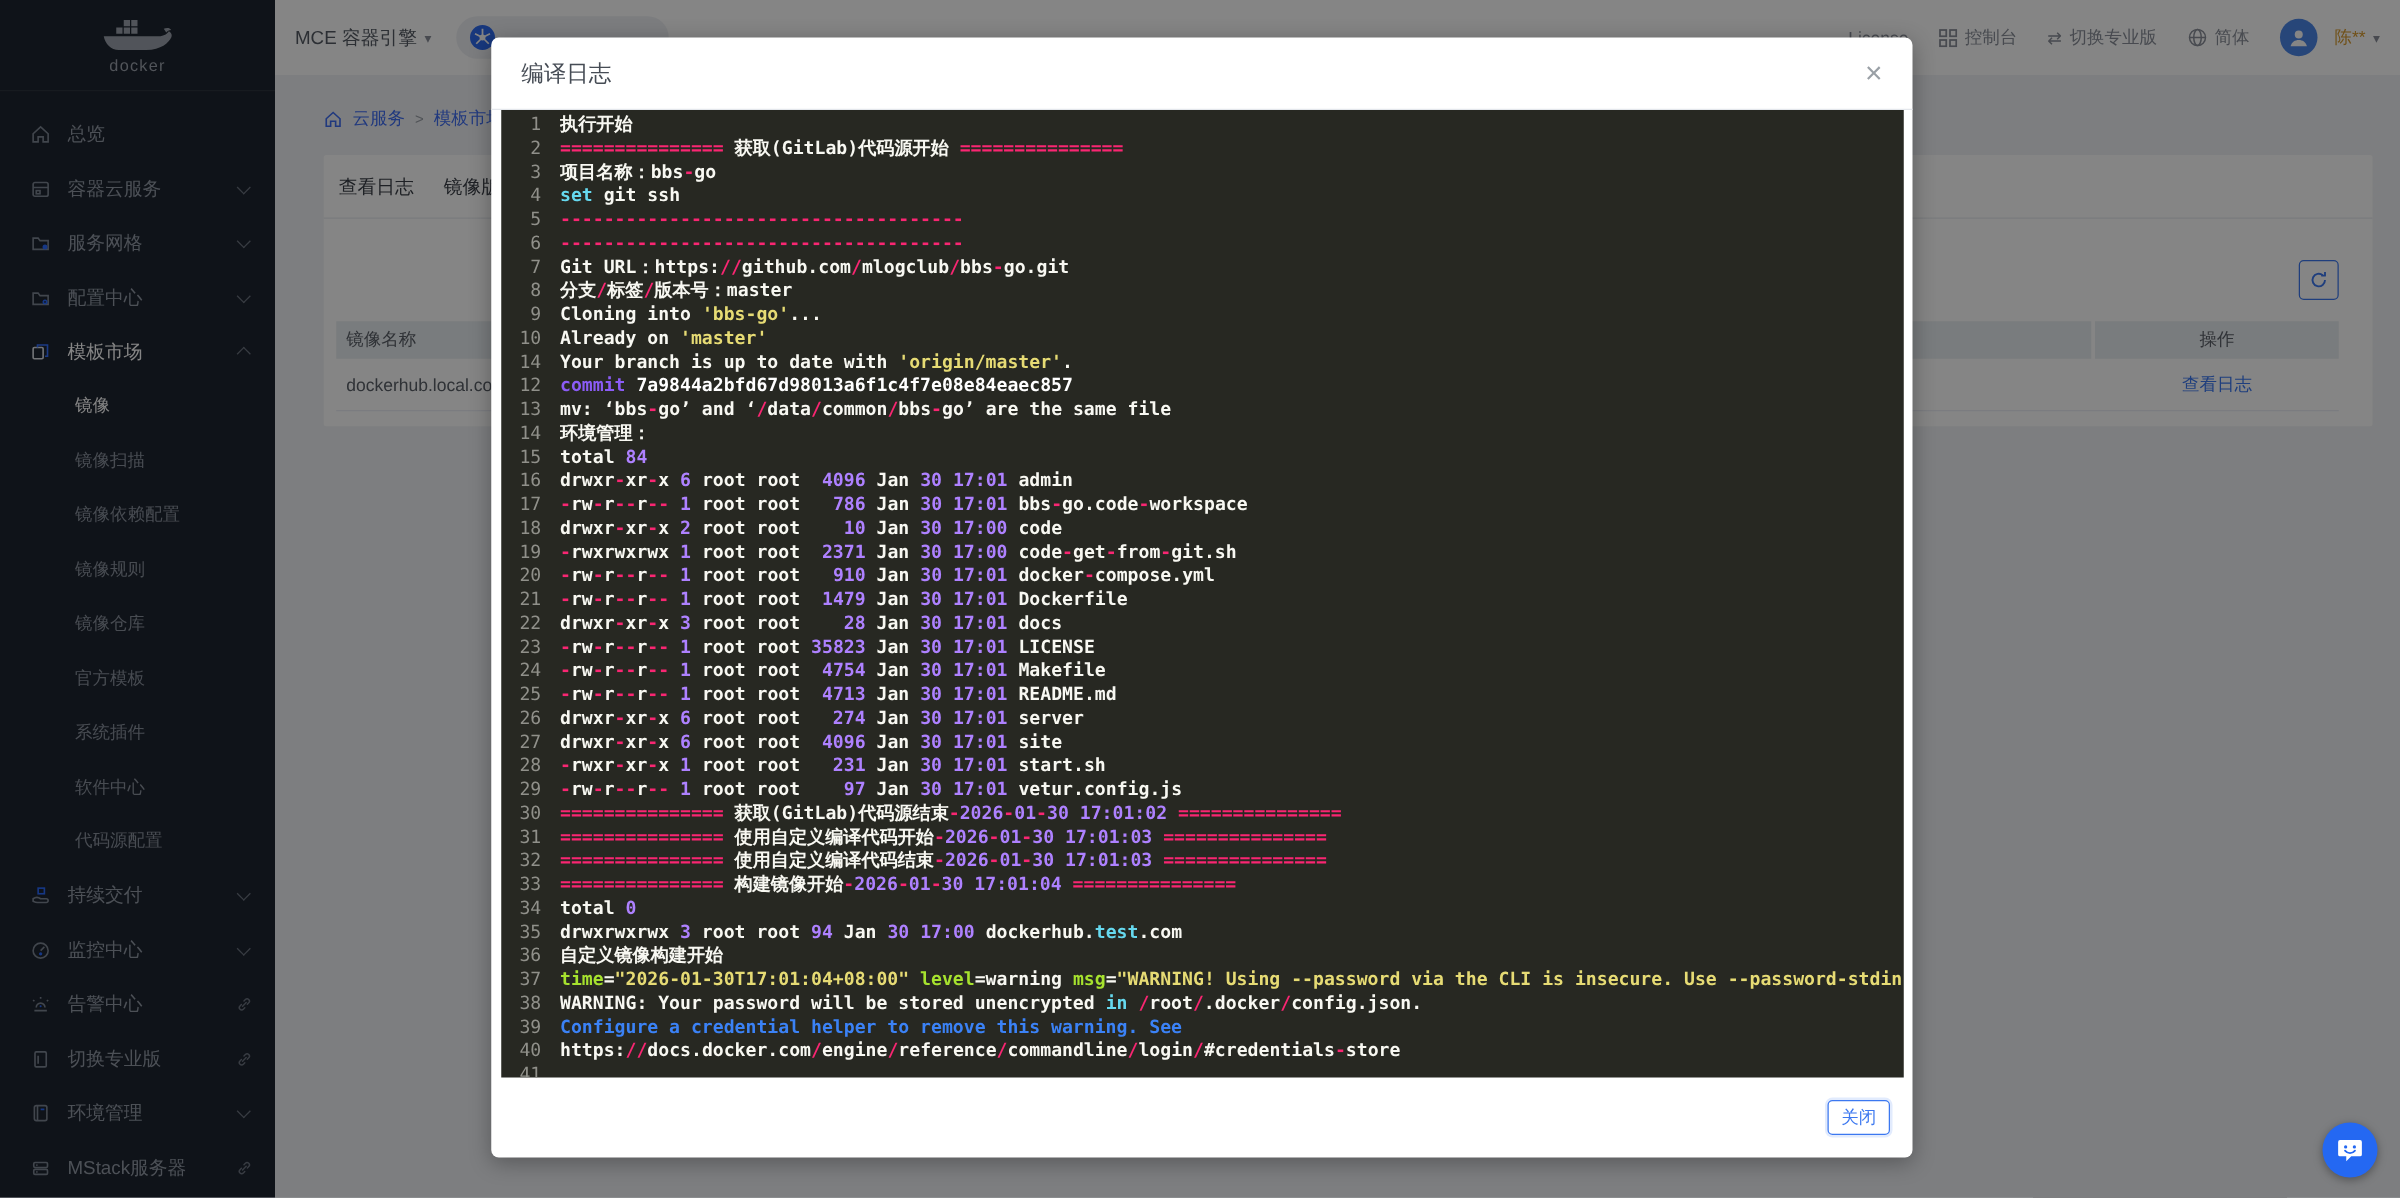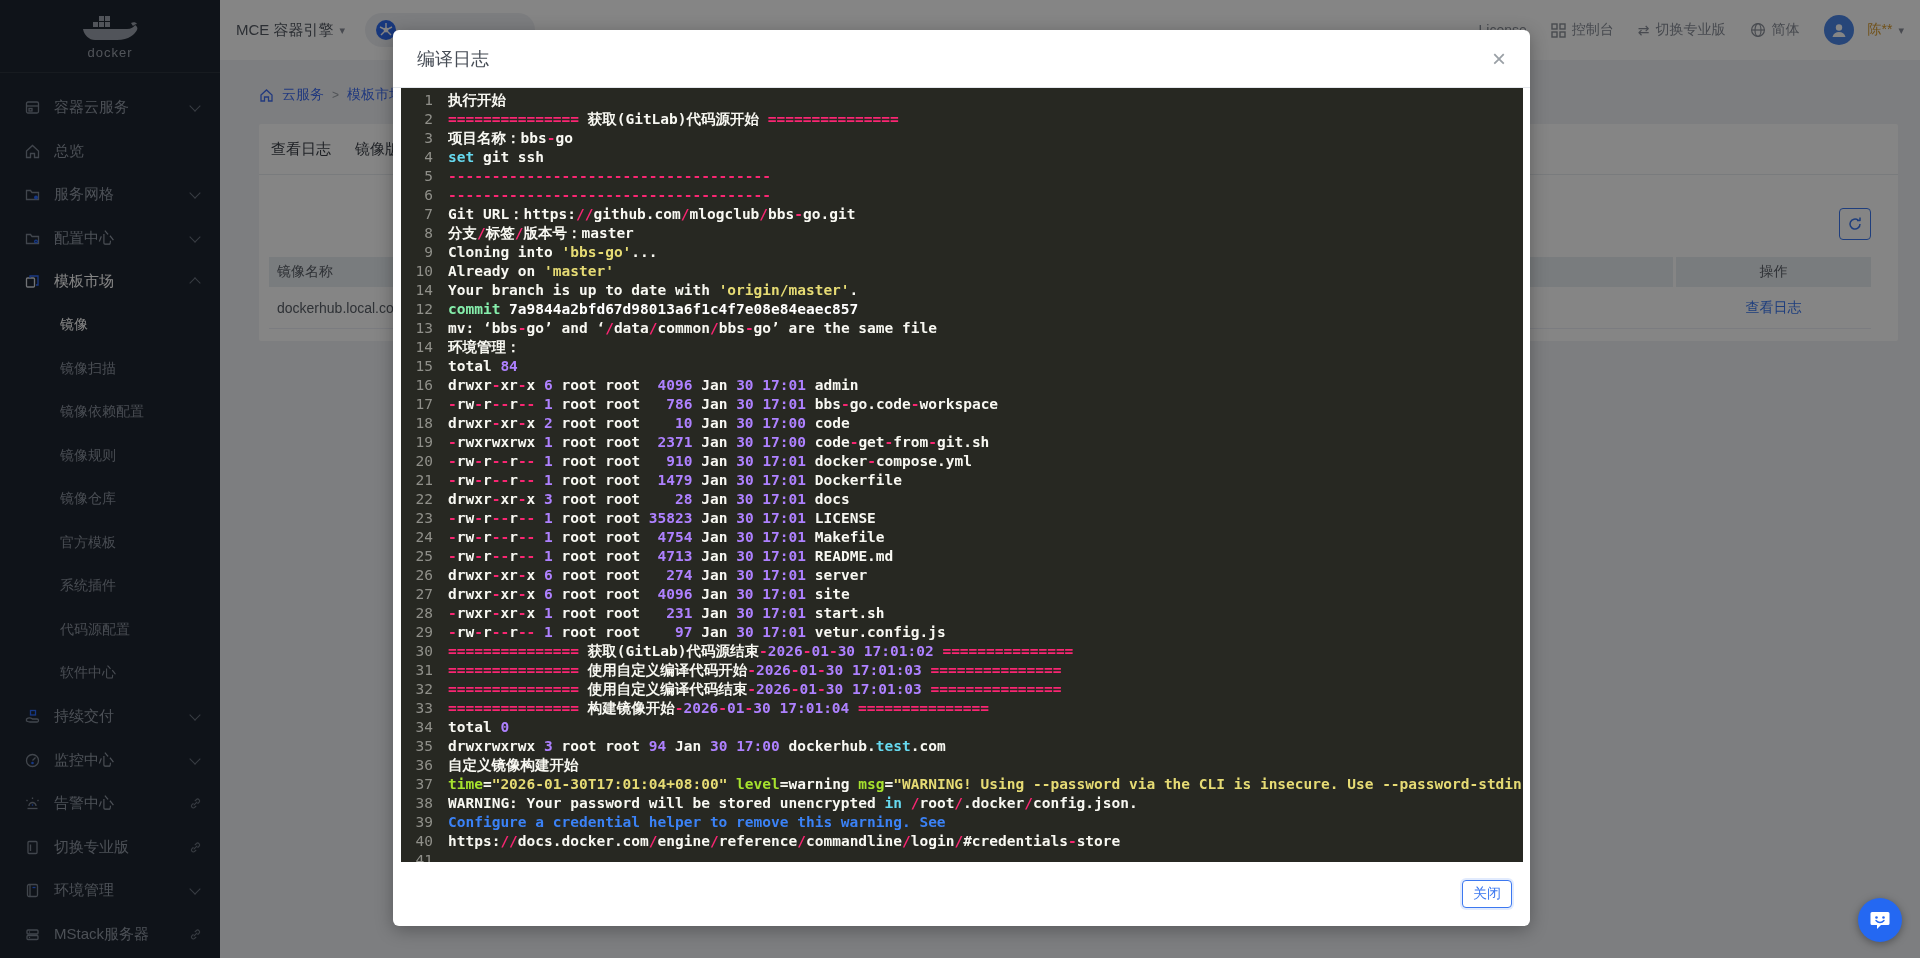--- a/index.html
+++ b/index.html
@@ -84,42 +84,42 @@
         <path d="M2 16h44c4 0 7-2 8-4 2 1 3 3 2 5-2 4-8 10-20 10H14C8 27 3 22 2 16z"></path>
         <path d="M50 10c2-1 5-1 6 1-2 0-3 1-4 2z"></path>
       </svg>
     </span>
     <span class="logo-text">docker</span>
   </div>
   <nav class="nav" id="side-nav">
       <div class="nav-item">
         <span class="ico">
           <svg width="17" height="17" viewBox="0 0 17 17" fill="none" stroke="#7e8794" stroke-width="1.3">
+            <path d="M2.5 8 8.5 2.5 14.5 8v6.5h-4v-4h-4v4h-4z"></path>
+          </svg>
+        </span>
+        <span class="lbl">总览</span>
+        <span class="trail"></span>
+      </div>
+      <div class="nav-item">
+        <span class="ico">
+          <svg width="17" height="17" viewBox="0 0 17 17" fill="none" stroke="#7e8794" stroke-width="1.3">
             <rect x="2.5" y="3" width="12" height="11" rx="1.5"></rect>
             <line x1="2.5" y1="7" x2="14.5" y2="7"></line>
             <rect x="5" y="9.5" width="3" height="2.5"></rect>
           </svg>
         </span>
         <span class="lbl">容器云服务</span>
         <span class="trail">
           <span class="chev "></span>
         </span>
       </div>
       <div class="nav-item">
         <span class="ico">
           <svg width="17" height="17" viewBox="0 0 17 17" fill="none" stroke="#7e8794" stroke-width="1.3">
-            <path d="M2.5 8 8.5 2.5 14.5 8v6.5h-4v-4h-4v4h-4z"></path>
-          </svg>
-        </span>
-        <span class="lbl">总览</span>
-        <span class="trail"></span>
-      </div>
-      <div class="nav-item">
-        <span class="ico">
-          <svg width="17" height="17" viewBox="0 0 17 17" fill="none" stroke="#7e8794" stroke-width="1.3">
             <path d="M2.5 4.5h4l1.5 2h6.5v7h-12z"></path>
             <circle cx="12" cy="11.5" r="2" fill="#2b6bff" stroke="none"></circle>
           </svg>
         </span>
         <span class="lbl">服务网格</span>
         <span class="trail">
           <span class="chev "></span>
         </span>
       </div>
       <div class="nav-item">
@@ -169,25 +169,25 @@
       </div>
       <div class="nav-item sub">
         <span class="lbl">官方模板</span>
         <span class="trail"></span>
       </div>
       <div class="nav-item sub">
         <span class="lbl">系统插件</span>
         <span class="trail"></span>
       </div>
       <div class="nav-item sub">
+        <span class="lbl">软件中心</span>
+        <span class="trail"></span>
+      </div>
+      <div class="nav-item sub">
         <span class="lbl">代码源配置</span>
-        <span class="trail"></span>
-      </div>
-      <div class="nav-item sub">
-        <span class="lbl">软件中心</span>
         <span class="trail"></span>
       </div>
       <div class="nav-item">
         <span class="ico">
           <svg width="17" height="17" viewBox="0 0 17 17" fill="none" stroke="#7e8794" stroke-width="1.3">
             <rect x="6.5" y="2.5" width="5" height="4.5" stroke="#2b6bff"></rect>
             <path d="M2.5 11c2-1.5 4-1.5 6 0h4.5a1.5 1.5 0 0 1 0 3H6c-1.5 0-2.5-.5-3.5-1z"></path>
           </svg>
         </span>
         <span class="lbl">持续交付</span>
@@ -391,21 +391,21 @@
       <div class="log-line"><span class="ln">2</span><span class="code"><span style="color: rgb(249, 38, 114);">=============== </span><span style="color: rgb(248, 248, 242);">获取(GitLab)代码源开始</span><span style="color: rgb(249, 38, 114);"> ===============</span></span></div>
       <div class="log-line"><span class="ln">3</span><span class="code"><span style="color: rgb(248, 248, 242);">项目名称：bbs</span><span style="color: rgb(249, 38, 114);">-</span><span style="color: rgb(248, 248, 242);">go</span></span></div>
       <div class="log-line"><span class="ln">4</span><span class="code"><span style="color: rgb(102, 217, 239);">set</span><span style="color: rgb(248, 248, 242);"> git ssh</span></span></div>
       <div class="log-line"><span class="ln">5</span><span class="code"><span style="color: rgb(249, 38, 114);">-------------------------------------</span></span></div>
       <div class="log-line"><span class="ln">6</span><span class="code"><span style="color: rgb(249, 38, 114);">-------------------------------------</span></span></div>
       <div class="log-line"><span class="ln">7</span><span class="code"><span style="color: rgb(248, 248, 242);">Git URL：https:</span><span style="color: rgb(249, 38, 114);">//</span><span style="color: rgb(248, 248, 242);">github.com</span><span style="color: rgb(249, 38, 114);">/</span><span style="color: rgb(248, 248, 242);">mlogclub</span><span style="color: rgb(249, 38, 114);">/</span><span style="color: rgb(248, 248, 242);">bbs</span><span style="color: rgb(249, 38, 114);">-</span><span style="color: rgb(248, 248, 242);">go.git</span></span></div>
       <div class="log-line"><span class="ln">8</span><span class="code"><span style="color: rgb(248, 248, 242);">分支</span><span style="color: rgb(249, 38, 114);">/</span><span style="color: rgb(248, 248, 242);">标签</span><span style="color: rgb(249, 38, 114);">/</span><span style="color: rgb(248, 248, 242);">版本号：master</span></span></div>
       <div class="log-line"><span class="ln">9</span><span class="code"><span style="color: rgb(248, 248, 242);">Cloning into </span><span style="color: rgb(230, 219, 116);">'bbs-go'</span><span style="color: rgb(248, 248, 242);">...</span></span></div>
       <div class="log-line"><span class="ln">10</span><span class="code"><span style="color: rgb(248, 248, 242);">Already on </span><span style="color: rgb(230, 219, 116);">'master'</span></span></div>
       <div class="log-line"><span class="ln">14</span><span class="code"><span style="color: rgb(248, 248, 242);">Your branch is up to date with </span><span style="color: rgb(230, 219, 116);">'origin/master'</span><span style="color: rgb(248, 248, 242);">.</span></span></div>
-      <div class="log-line"><span class="ln">12</span><span class="code"><span style="color: #86efac;">commit </span><span style="color: #ffffff;">7a9844a2bfd67d98013a6f1c4f7e08e84eaec857</span></span></div>
+      <div class="log-line"><span class="ln">12</span><span class="code"><span style="color: #8b5cf6;">commit </span><span style="color: #ffffff;">7a9844a2bfd67d98013a6f1c4f7e08e84eaec857</span></span></div>
       <div class="log-line"><span class="ln">13</span><span class="code"><span style="color: rgb(248, 248, 242);">mv: ‘bbs</span><span style="color: rgb(249, 38, 114);">-</span><span style="color: rgb(248, 248, 242);">go’ and ‘</span><span style="color: rgb(249, 38, 114);">/</span><span style="color: rgb(248, 248, 242);">data</span><span style="color: rgb(249, 38, 114);">/</span><span style="color: rgb(248, 248, 242);">common</span><span style="color: rgb(249, 38, 114);">/</span><span style="color: rgb(248, 248, 242);">bbs</span><span style="color: rgb(249, 38, 114);">-</span><span style="color: rgb(248, 248, 242);">go’ are the same file</span></span></div>
       <div class="log-line"><span class="ln">14</span><span class="code"><span style="color: rgb(248, 248, 242);">环境管理：</span></span></div>
       <div class="log-line"><span class="ln">15</span><span class="code"><span style="color: rgb(248, 248, 242);">total </span><span style="color: rgb(174, 129, 255);">84</span></span></div>
       <div class="log-line"><span class="ln">16</span><span class="code"><span style="color: rgb(248, 248, 242);">drwxr</span><span style="color: rgb(249, 38, 114);">-</span><span style="color: rgb(248, 248, 242);">xr</span><span style="color: rgb(249, 38, 114);">-</span><span style="color: rgb(248, 248, 242);">x </span><span style="color: rgb(174, 129, 255);">6</span><span style="color: rgb(248, 248, 242);"> root root  </span><span style="color: rgb(174, 129, 255);">4096</span><span style="color: rgb(248, 248, 242);"> Jan </span><span style="color: rgb(174, 129, 255);">30</span><span style="color: rgb(248, 248, 242);"> </span><span style="color: rgb(174, 129, 255);">17:01</span><span style="color: rgb(248, 248, 242);"> admin</span></span></div>
       <div class="log-line"><span class="ln">17</span><span class="code"><span style="color: rgb(249, 38, 114);">-</span><span style="color: rgb(248, 248, 242);">rw</span><span style="color: rgb(249, 38, 114);">-</span><span style="color: rgb(248, 248, 242);">r</span><span style="color: rgb(249, 38, 114);">--</span><span style="color: rgb(248, 248, 242);">r</span><span style="color: rgb(249, 38, 114);">--</span><span style="color: rgb(248, 248, 242);"> </span><span style="color: rgb(174, 129, 255);">1</span><span style="color: rgb(248, 248, 242);"> root root   </span><span style="color: rgb(174, 129, 255);">786</span><span style="color: rgb(248, 248, 242);"> Jan </span><span style="color: rgb(174, 129, 255);">30</span><span style="color: rgb(248, 248, 242);"> </span><span style="color: rgb(174, 129, 255);">17:01</span><span style="color: rgb(248, 248, 242);"> bbs</span><span style="color: rgb(249, 38, 114);">-</span><span style="color: rgb(248, 248, 242);">go.code</span><span style="color: rgb(249, 38, 114);">-</span><span style="color: rgb(248, 248, 242);">workspace</span></span></div>
       <div class="log-line"><span class="ln">18</span><span class="code"><span style="color: rgb(248, 248, 242);">drwxr</span><span style="color: rgb(249, 38, 114);">-</span><span style="color: rgb(248, 248, 242);">xr</span><span style="color: rgb(249, 38, 114);">-</span><span style="color: rgb(248, 248, 242);">x </span><span style="color: rgb(174, 129, 255);">2</span><span style="color: rgb(248, 248, 242);"> root root    </span><span style="color: rgb(174, 129, 255);">10</span><span style="color: rgb(248, 248, 242);"> Jan </span><span style="color: rgb(174, 129, 255);">30</span><span style="color: rgb(248, 248, 242);"> </span><span style="color: rgb(174, 129, 255);">17:00</span><span style="color: rgb(248, 248, 242);"> code</span></span></div>
       <div class="log-line"><span class="ln">19</span><span class="code"><span style="color: rgb(249, 38, 114);">-</span><span style="color: rgb(248, 248, 242);">rwxrwxrwx </span><span style="color: rgb(174, 129, 255);">1</span><span style="color: rgb(248, 248, 242);"> root root  </span><span style="color: rgb(174, 129, 255);">2371</span><span style="color: rgb(248, 248, 242);"> Jan </span><span style="color: rgb(174, 129, 255);">30</span><span style="color: rgb(248, 248, 242);"> </span><span style="color: rgb(174, 129, 255);">17:00</span><span style="color: rgb(248, 248, 242);"> code</span><span style="color: rgb(249, 38, 114);">-</span><span style="color: rgb(248, 248, 242);">get</span><span style="color: rgb(249, 38, 114);">-</span><span style="color: rgb(248, 248, 242);">from</span><span style="color: rgb(249, 38, 114);">-</span><span style="color: rgb(248, 248, 242);">git.sh</span></span></div>
       <div class="log-line"><span class="ln">20</span><span class="code"><span style="color: rgb(249, 38, 114);">-</span><span style="color: rgb(248, 248, 242);">rw</span><span style="color: rgb(249, 38, 114);">-</span><span style="color: rgb(248, 248, 242);">r</span><span style="color: rgb(249, 38, 114);">--</span><span style="color: rgb(248, 248, 242);">r</span><span style="color: rgb(249, 38, 114);">--</span><span style="color: rgb(248, 248, 242);"> </span><span style="color: rgb(174, 129, 255);">1</span><span style="color: rgb(248, 248, 242);"> root root   </span><span style="color: rgb(174, 129, 255);">910</span><span style="color: rgb(248, 248, 242);"> Jan </span><span style="color: rgb(174, 129, 255);">30</span><span style="color: rgb(248, 248, 242);"> </span><span style="color: rgb(174, 129, 255);">17:01</span><span style="color: rgb(248, 248, 242);"> docker</span><span style="color: rgb(249, 38, 114);">-</span><span style="color: rgb(248, 248, 242);">compose.yml</span></span></div>
       <div class="log-line"><span class="ln">21</span><span class="code"><span style="color: rgb(249, 38, 114);">-</span><span style="color: rgb(248, 248, 242);">rw</span><span style="color: rgb(249, 38, 114);">-</span><span style="color: rgb(248, 248, 242);">r</span><span style="color: rgb(249, 38, 114);">--</span><span style="color: rgb(248, 248, 242);">r</span><span style="color: rgb(249, 38, 114);">--</span><span style="color: rgb(248, 248, 242);"> </span><span style="color: rgb(174, 129, 255);">1</span><span style="color: rgb(248, 248, 242);"> root root  </span><span style="color: rgb(174, 129, 255);">1479</span><span style="color: rgb(248, 248, 242);"> Jan </span><span style="color: rgb(174, 129, 255);">30</span><span style="color: rgb(248, 248, 242);"> </span><span style="color: rgb(174, 129, 255);">17:01</span><span style="color: rgb(248, 248, 242);"> Dockerfile</span></span></div>
       <div class="log-line"><span class="ln">22</span><span class="code"><span style="color: rgb(248, 248, 242);">drwxr</span><span style="color: rgb(249, 38, 114);">-</span><span style="color: rgb(248, 248, 242);">xr</span><span style="color: rgb(249, 38, 114);">-</span><span style="color: rgb(248, 248, 242);">x </span><span style="color: rgb(174, 129, 255);">3</span><span style="color: rgb(248, 248, 242);"> root root    </span><span style="color: rgb(174, 129, 255);">28</span><span style="color: rgb(248, 248, 242);"> Jan </span><span style="color: rgb(174, 129, 255);">30</span><span style="color: rgb(248, 248, 242);"> </span><span style="color: rgb(174, 129, 255);">17:01</span><span style="color: rgb(248, 248, 242);"> docs</span></span></div>

